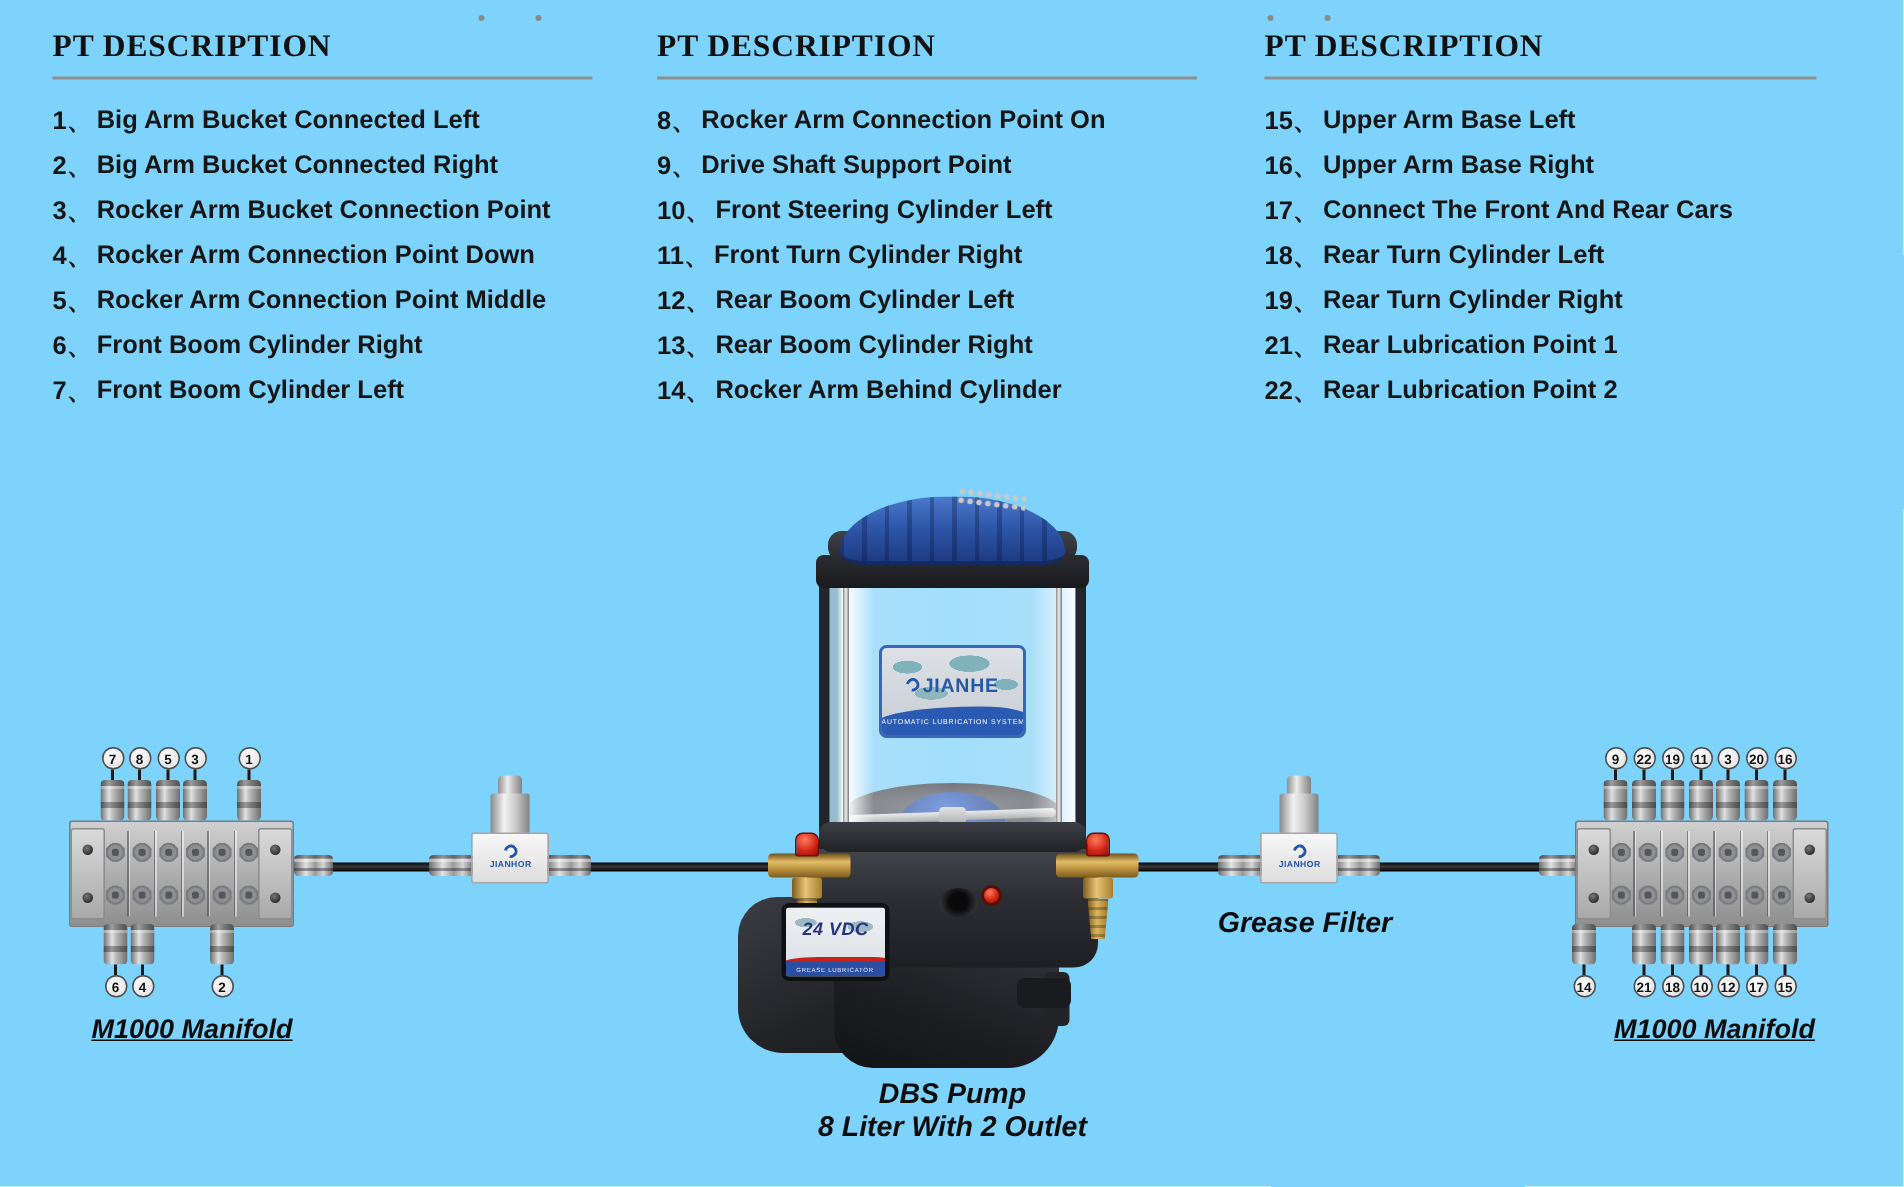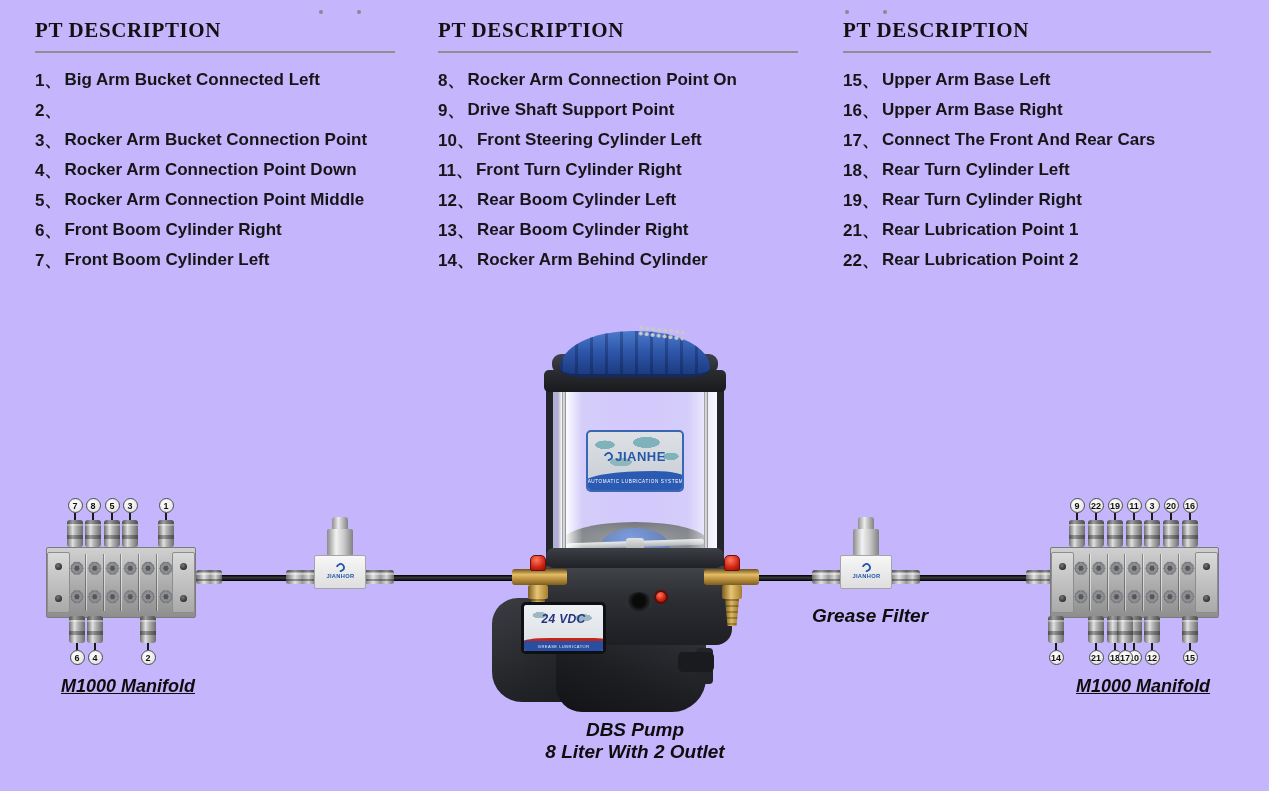--- a/index.html
+++ b/index.html
@@ -1,16 +1,16 @@
 <!DOCTYPE html>
 <html><head>
 <meta charset="utf-8">
 <style>
   html,body{margin:0;padding:0;background:#fff;}
-  #canvas{position:relative;width:1269px;height:791px;background:#c4b5fd;overflow:hidden;
+  #canvas{position:relative;width:1269px;height:791px;background:#7dd3fc;overflow:hidden;
           font-family:"Liberation Sans","DejaVu Sans",sans-serif;}
 
   
   .col{position:absolute;top:18px;width:372px;}
   .col-title{font-family:"Liberation Serif","DejaVu Serif",serif;font-size:21px;font-weight:700;
              color:#111;letter-spacing:.6px;}
   .rule{height:2px;background:#8f8f8f;margin-top:8px;}
   .items{margin-top:12px;}
   .li{display:flex;align-items:center;height:30px;font-size:17px;font-weight:600;color:#161616;}
   .li .num{margin-right:3px;white-space:nowrap;}
@@ -123,21 +123,21 @@
        background:linear-gradient(180deg,#6e521a,#e3bd68 35%,#b98f3e 65%,#7c5d1e);}
   .brass-v{position:absolute;top:585px;width:20px;height:14px;border-radius:2px;
        background:linear-gradient(90deg,#7c5d1e,#e8c476 45%,#a57f2c);}
   .brass-barb{position:absolute;top:599px;width:14px;height:27px;
        clip-path:polygon(0 0,100% 0,82% 100%,18% 100%);
        background:repeating-linear-gradient(180deg,rgba(0,0,0,.25) 0 2px,transparent 2px 6px),
                   linear-gradient(90deg,#7c5d1e,#ddb75f 45%,#9a762a);}
   .red-cap{position:absolute;top:555px;width:16px;height:16px;border:1px solid #6e0e04;border-radius:5px 5px 2px 2px;
        box-sizing:border-box;background:radial-gradient(circle at 40% 28%,#ff7a5e,#d02414 60%,#8e1205);}
 
-  .vdc{position:absolute;left:521px;top:602px;width:85px;height:52px;border:3px solid #0f1013;border-radius:5px;
+  .vdc{position:absolute;left:521px;top:602px;width:72px;height:52px;border:3px solid #0f1013;border-radius:5px;
        box-sizing:border-box;overflow:hidden;
        background-image:
          radial-gradient(ellipse 12px 5px at 20% 22%,#9db8c2 0 60%,transparent 62%),
          radial-gradient(ellipse 14px 6px at 75% 28%,#9db8c2 0 60%,transparent 62%),
          linear-gradient(180deg,#eef1f4,#d9dde2);}
   .vdc-text{position:absolute;left:0;right:0;top:7px;text-align:center;font-style:italic;font-weight:800;
        font-size:12px;color:#24357f;letter-spacing:.3px;}
   .vdc-wave{position:absolute;left:-2px;right:-2px;bottom:9px;height:4px;background:#c32318;
        border-radius:100% 40% 0 0 / 300% 120% 0 0;}
   .vdc-band{position:absolute;left:0;right:0;bottom:0;height:10px;background:#2a4fa2;
@@ -155,20 +155,21 @@
   <div class="col" style="left:35px">
     <div class="col-title">PT DESCRIPTION</div>
     <div class="rule" style="width:360px"></div>
     <div class="items">
       <div class="li">
           <span class="num">1、</span>
           <span class="txt">Big Arm Bucket Connected Left</span>
         </div>
       <div class="li">
           <span class="num">2、</span>
+          <span class="txt">Big Arm Bucket Connected Right</span>
         </div>
       <div class="li">
           <span class="num">3、</span>
           <span class="txt">Rocker Arm Bucket Connection Point</span>
         </div>
       <div class="li">
           <span class="num">4、</span>
           <span class="txt">Rocker Arm Connection Point Down</span>
         </div>
       <div class="li">
@@ -375,21 +376,21 @@
   <div class="port" style="left:1126px;top:616px">
     <div class="pnut"></div>
     <div class="pstem"></div>
     <div class="pcirc">10</div>
   </div>
   <div class="port" style="left:1144px;top:616px">
     <div class="pnut"></div>
     <div class="pstem"></div>
     <div class="pcirc">12</div>
   </div>
-  <div class="port" style="left:1117px;top:616px">
+  <div class="port" style="left:1163px;top:616px">
     <div class="pnut"></div>
     <div class="pstem"></div>
     <div class="pcirc">17</div>
   </div>
   <div class="port" style="left:1182px;top:616px">
     <div class="pnut"></div>
     <div class="pstem"></div>
     <div class="pcirc">15</div>
   </div>
 

